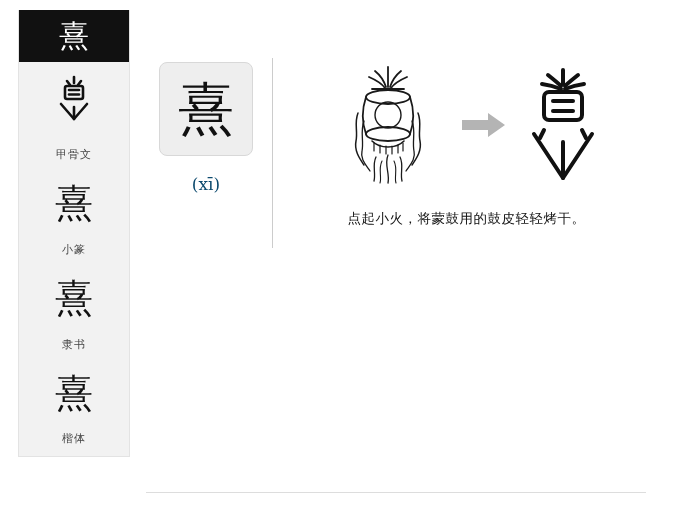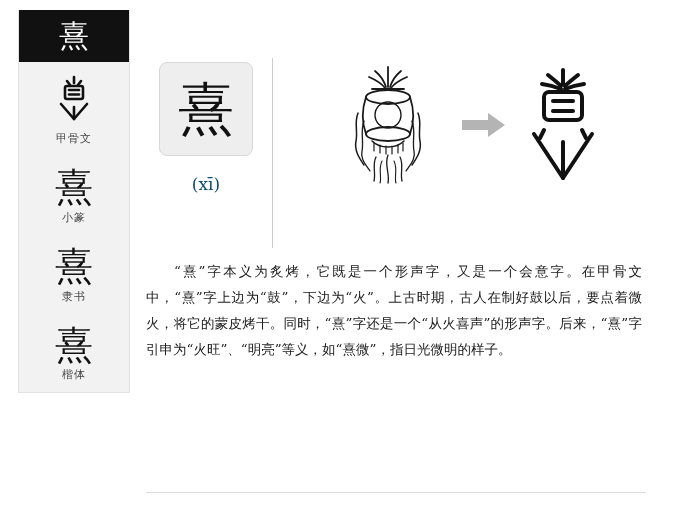--- a/index.html
+++ b/index.html
@@ -54,21 +54,21 @@
   .script-item .sglyph {
     font-family: "DejaVu Serif", serif;
     font-size: 38px;
     line-height: 1.05;
     color: #111111;
   }
   .script-item .sglyph.oracle {
     font-size: 36px;
   }
   .script-item .slabel {
-    margin-top: 2px;
+    margin-top: 18px;
     font-size: 11px;
     color: #444444;
     letter-spacing: 1px;
     font-family: "DejaVu Sans", sans-serif;
   }
 
   
   .main {
     position: absolute;
     left: 146px;
@@ -271,22 +271,22 @@
                 <path d="M33 47 L53 47"></path>
                 <path d="M14 70 L43 114 L72 70"></path>
                 <path d="M43 78 L43 114"></path>
                 <path d="M24 66 L20 74"></path>
                 <path d="M62 66 L66 74"></path>
               </g>
             </svg>
           </span>
 
         </div>
+        <div class="illus-caption">点起小火，将蒙鼓用的鼓皮轻轻烤干。</div>
       </div>
 
     </div>
 
-    <p class="body-text">“熹”字本义为炙烤，它既是一个形声字，又是一个会意字。在甲骨文中，“熹”字上边为“鼓”，下边为“火”。上古时期，古人在制好鼓以后，要点着微火，将它的蒙皮烤干。同时，“熹”字还是一个“从火喜声”的形声字。后来，“熹”字引申为“火旺”、“明亮”等义，如“熹微”，指日光微明的样子。</p>
 
   </div>
 
   <div class="bottom-rule"></div>
 </div>
 
 </body></html>

